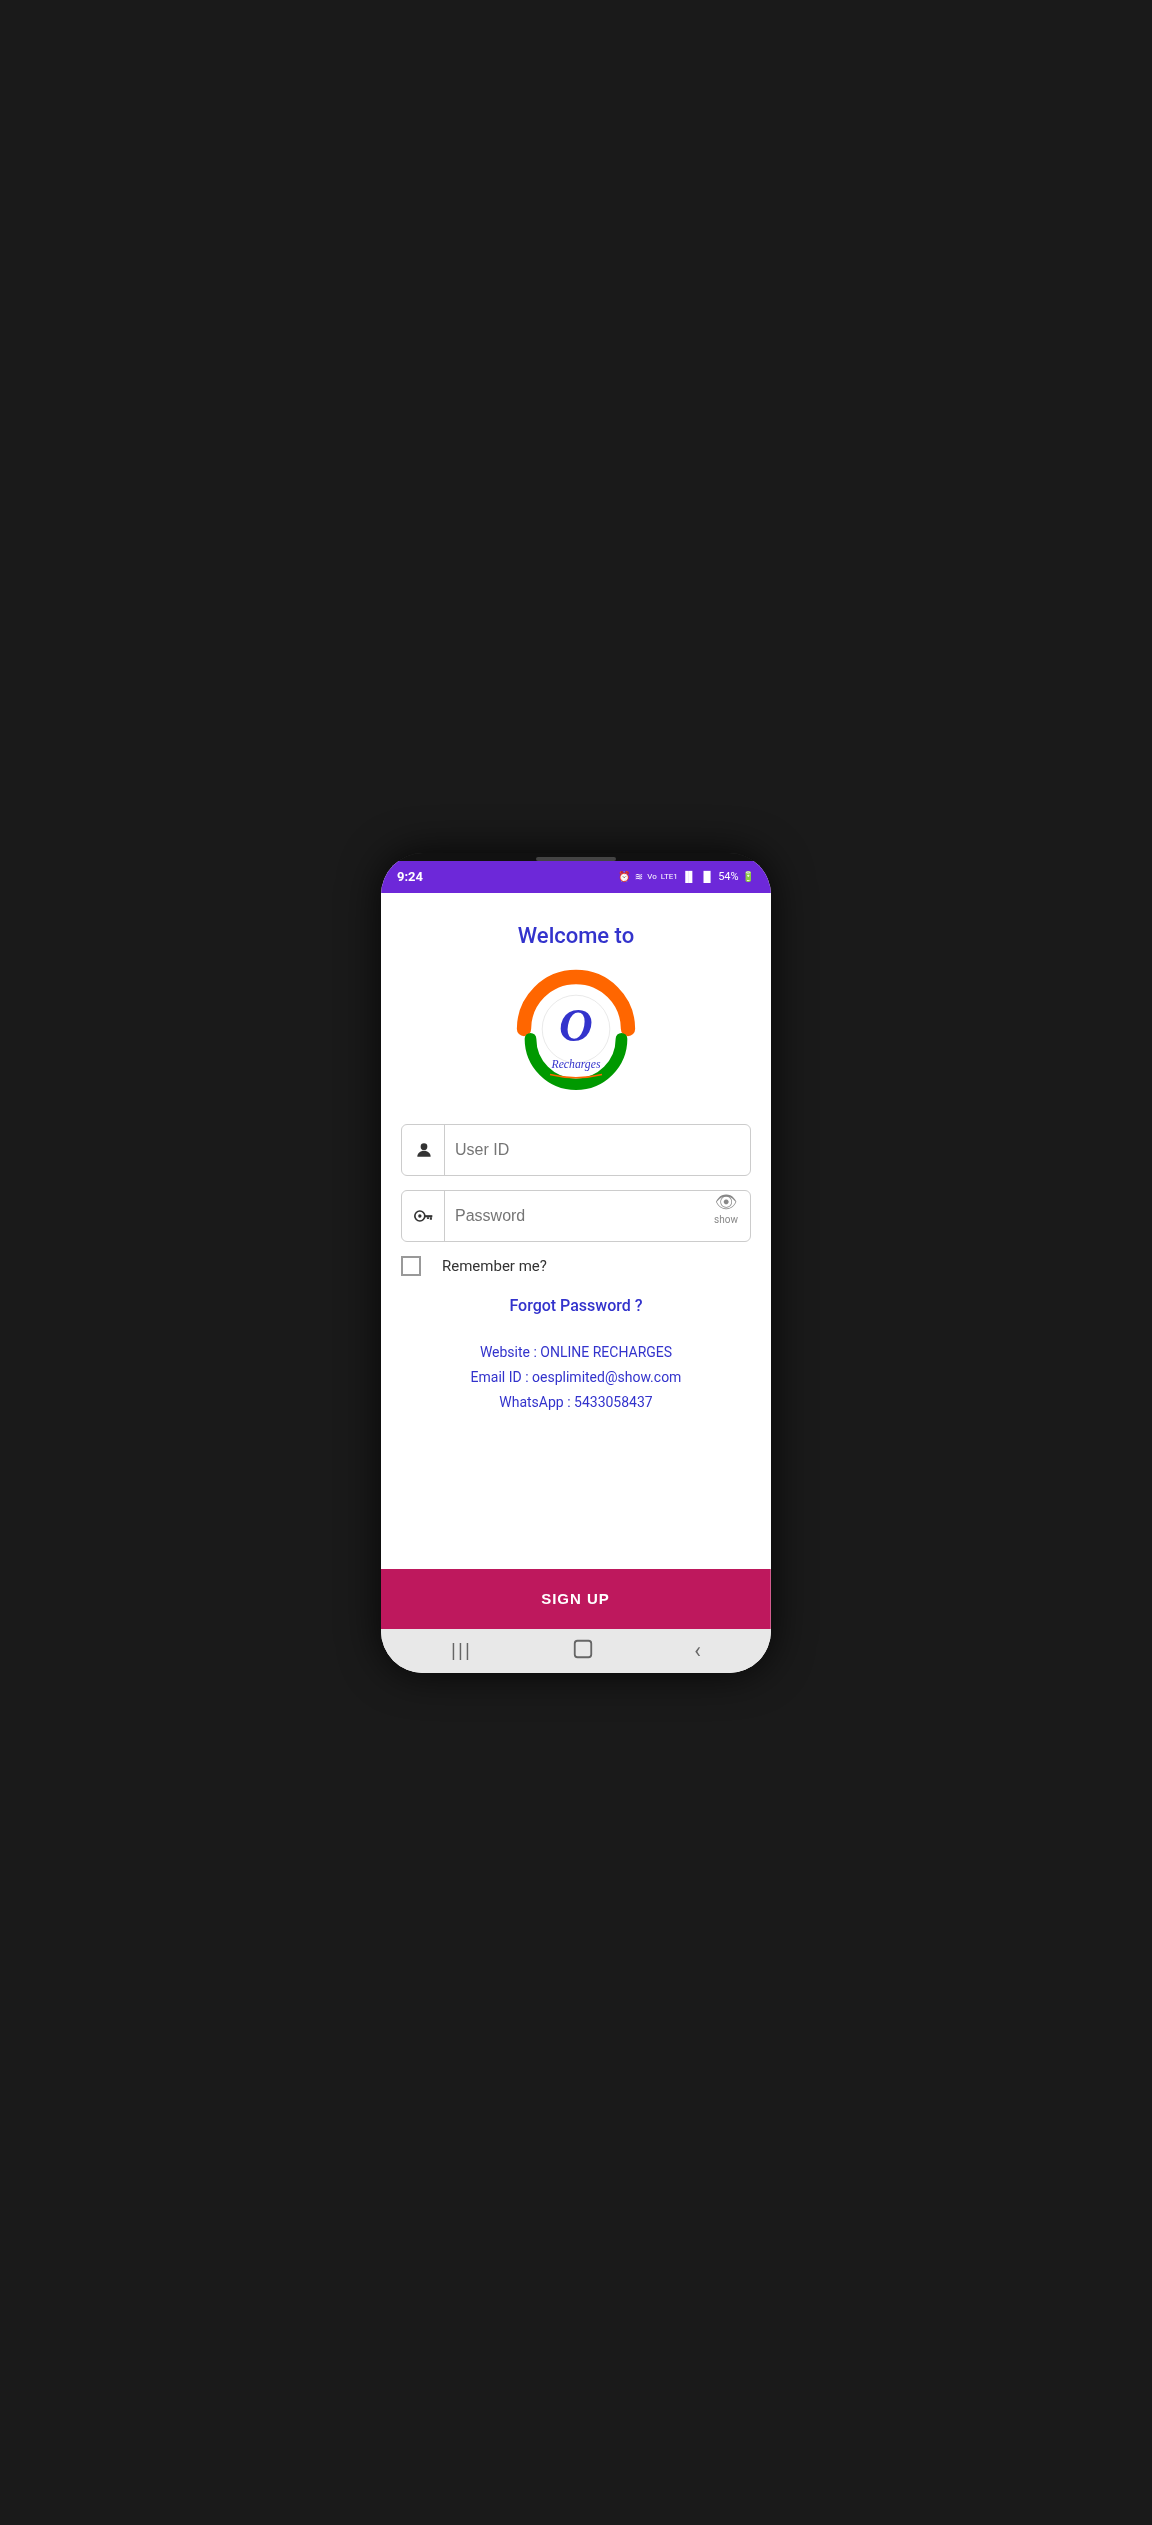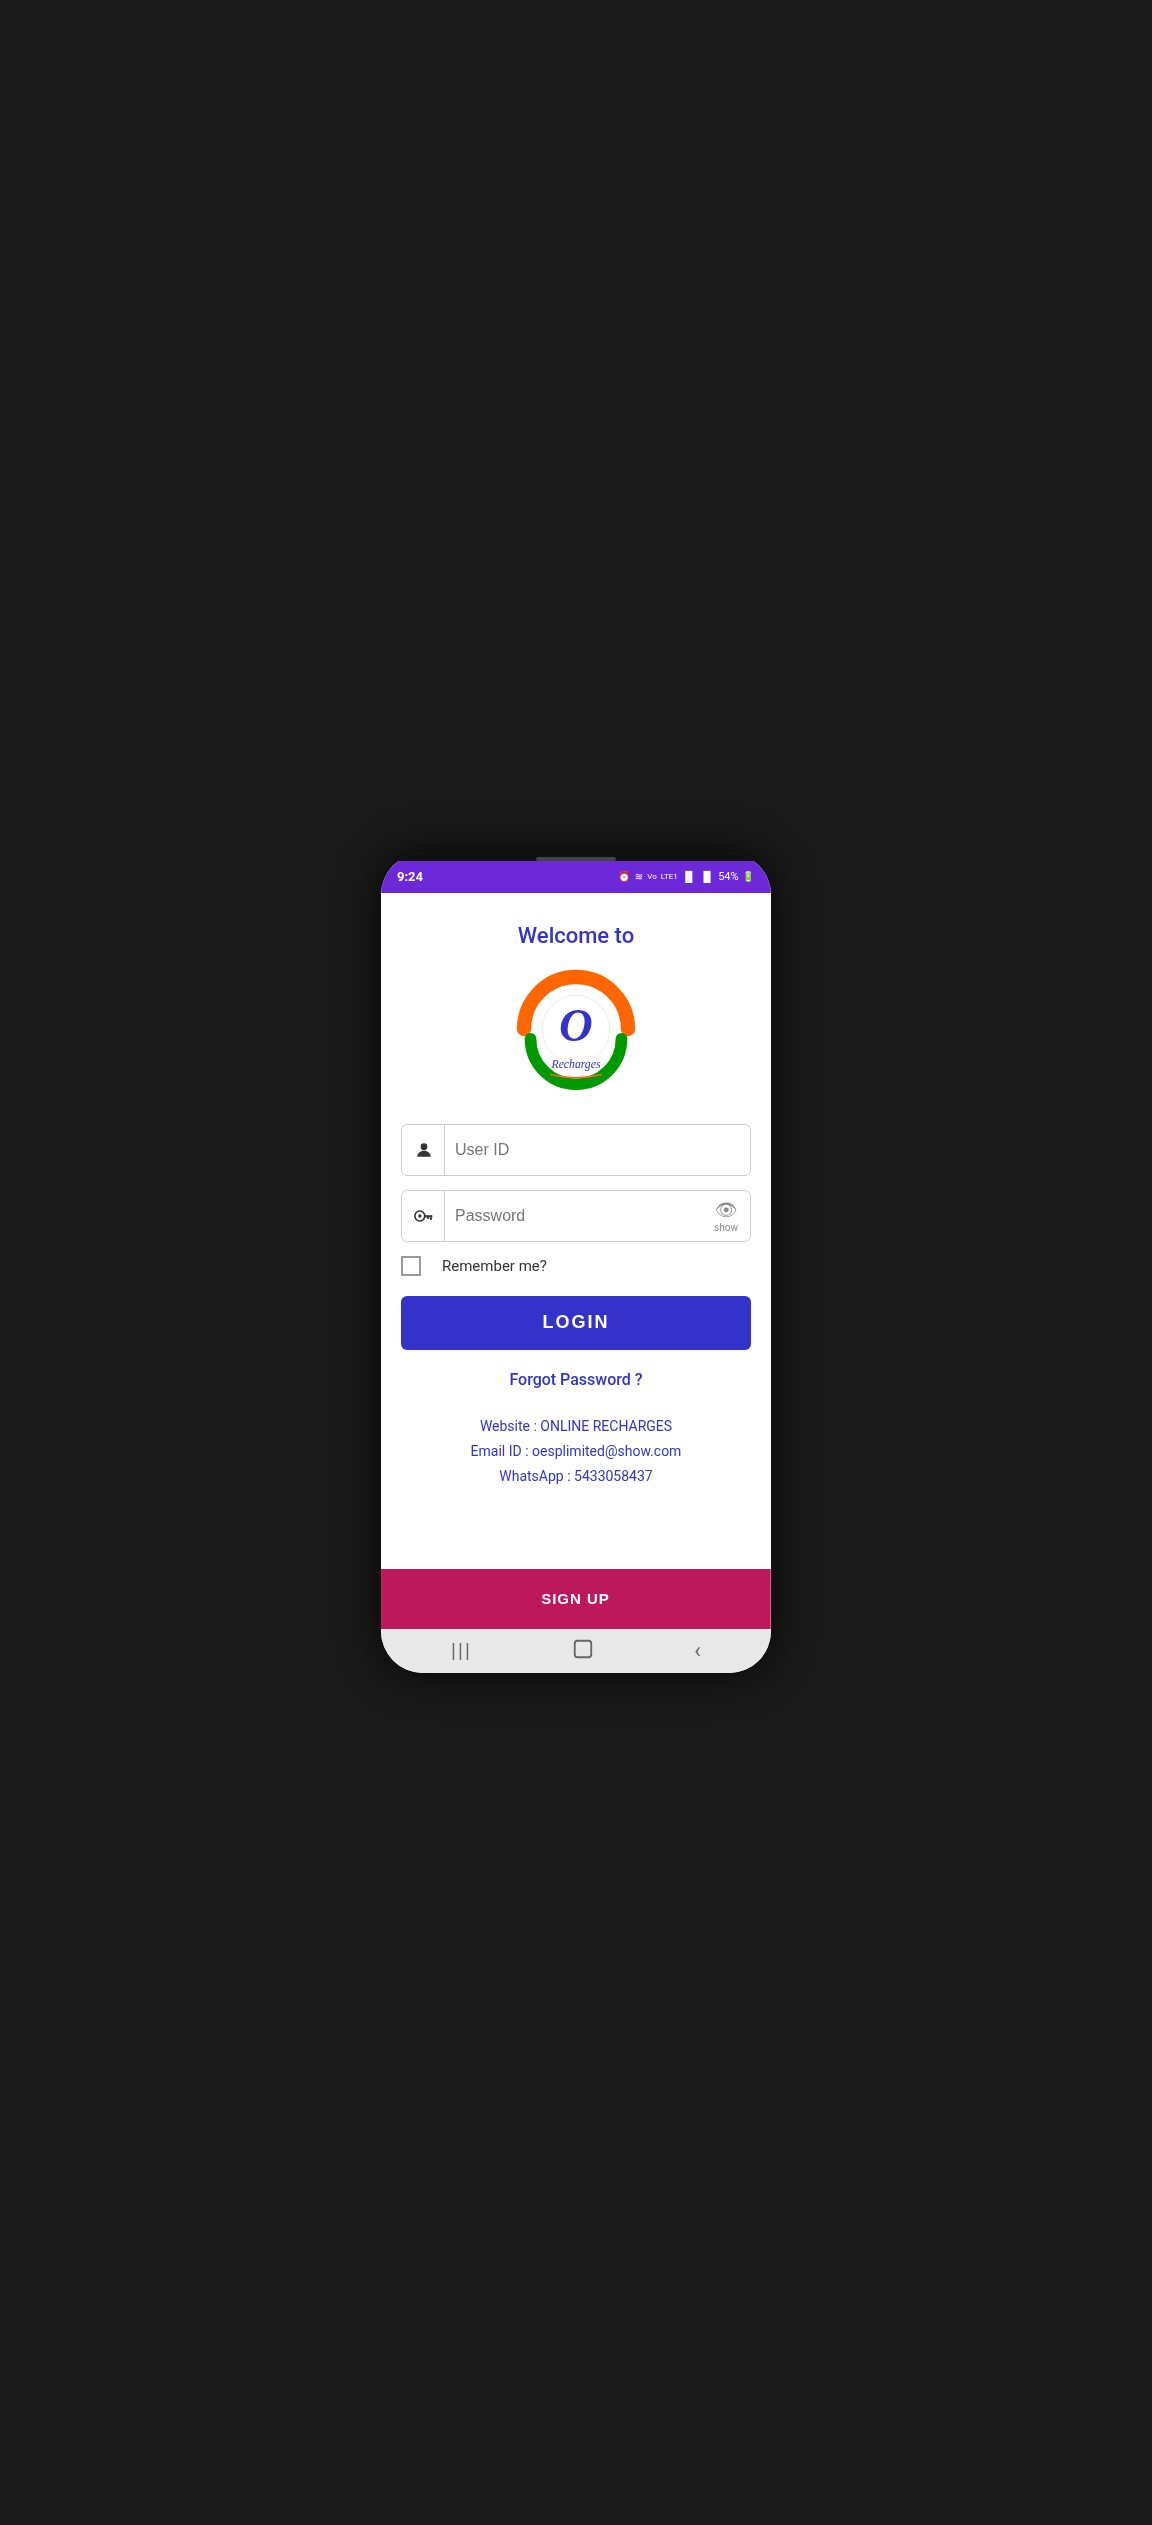--- a/index.html
+++ b/index.html
@@ -120,21 +120,20 @@
       width: 100%;
       height: 100%;
     }
 
     
     .input-group {
       width: 100%;
       border: 1.5px solid #ccc;
       border-radius: 6px;
       display: flex;
-      align-items: center;
       padding: 0 12px;
       height: 52px;
       margin-bottom: 14px;
       background: #fff;
     }
 
     .input-icon {
       font-size: 18px;
       color: #333;
       margin-right: 10px;
@@ -354,21 +353,20 @@
             <span class="eye-icon">👁</span>
             <span class="show-label">show</span>
           </div>
         </div>
 
         <div class="remember-me">
           <div class="remember-checkbox"></div>
           <span class="remember-label">Remember me?</span>
         </div>
 
-        <button class="login-button">LOGIN</button>
 
         <a class="forgot-password" href="#">Forgot Password ?</a>
 
         <div class="contact-info">
           <p>Website : ONLINE RECHARGES</p>
           <p>Email ID : oesplimited@show.com</p>
           <p>WhatsApp : 5433058437</p>
         </div>
 
         <div class="spacer"></div>

